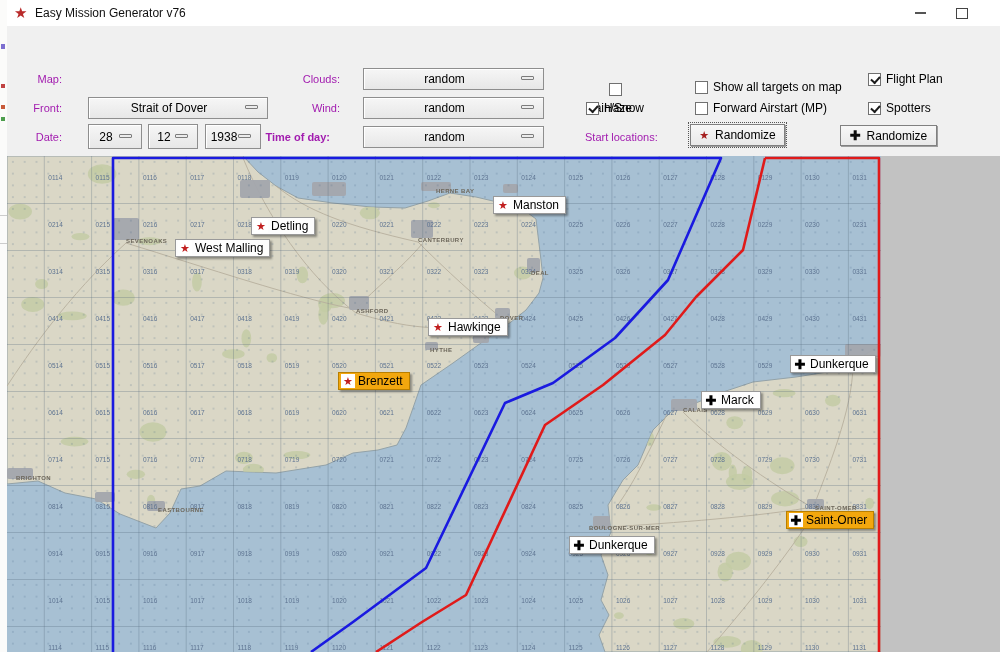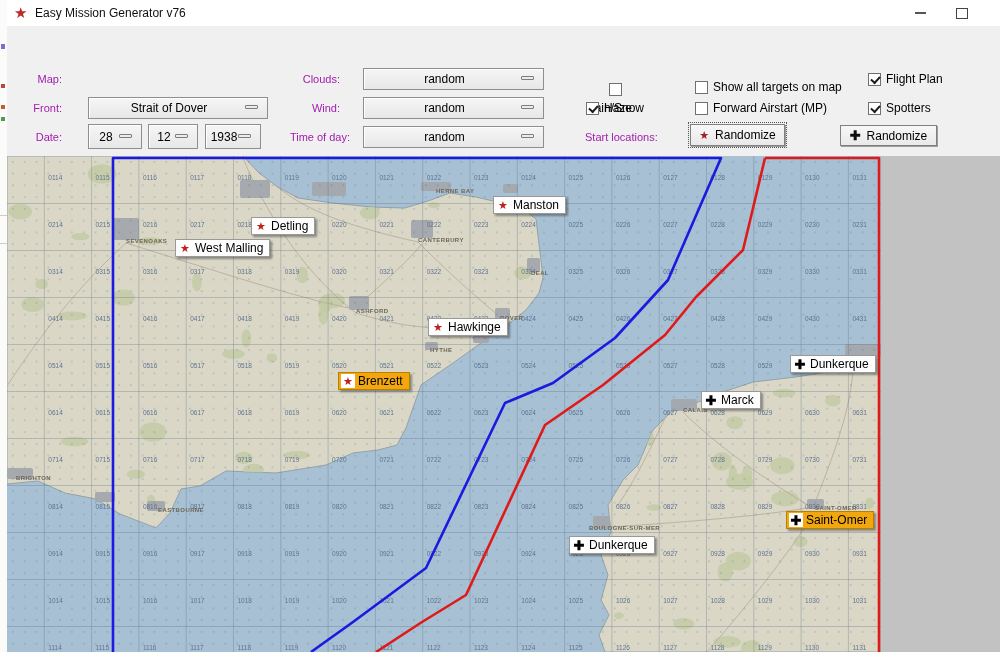--- a/index.html
+++ b/index.html
@@ -147,21 +147,21 @@
       <span class="dash"></span>
   </div>
   <div class="combo" style="left:141px;top:124px;width:50px;height:25px;">
     <span class="val">12</span>
       <span class="dash"></span>
   </div>
   <div class="combo" style="left:198px;top:124px;width:56px;height:25px;">
     <span class="val">1938</span>
       <span class="dash"></span>
   </div>
-  <div class="lbl" style="left:253px;top:131px;width:90px;">Time of day:</div>
+  <div class="lbl" style="left:233px;top:131px;width:90px;font-weight:bold;">Time of day:</div>
   <div class="combo" style="left:356px;top:126px;width:181px;">
     <span class="val">random</span>
       <span class="dash"></span>
   </div>
   <div class="lbl" style="left:578px;top:131px;width:80px;text-align:left;">Start locations:</div>
   <button class="btn focused" style="left:683px;top:124px;width:95px;height:22px;">
     <span class="star">★</span>
     <span>Randomize</span>
   </button>
   <button class="btn" style="left:833px;top:125px;width:97px;height:21px;">

